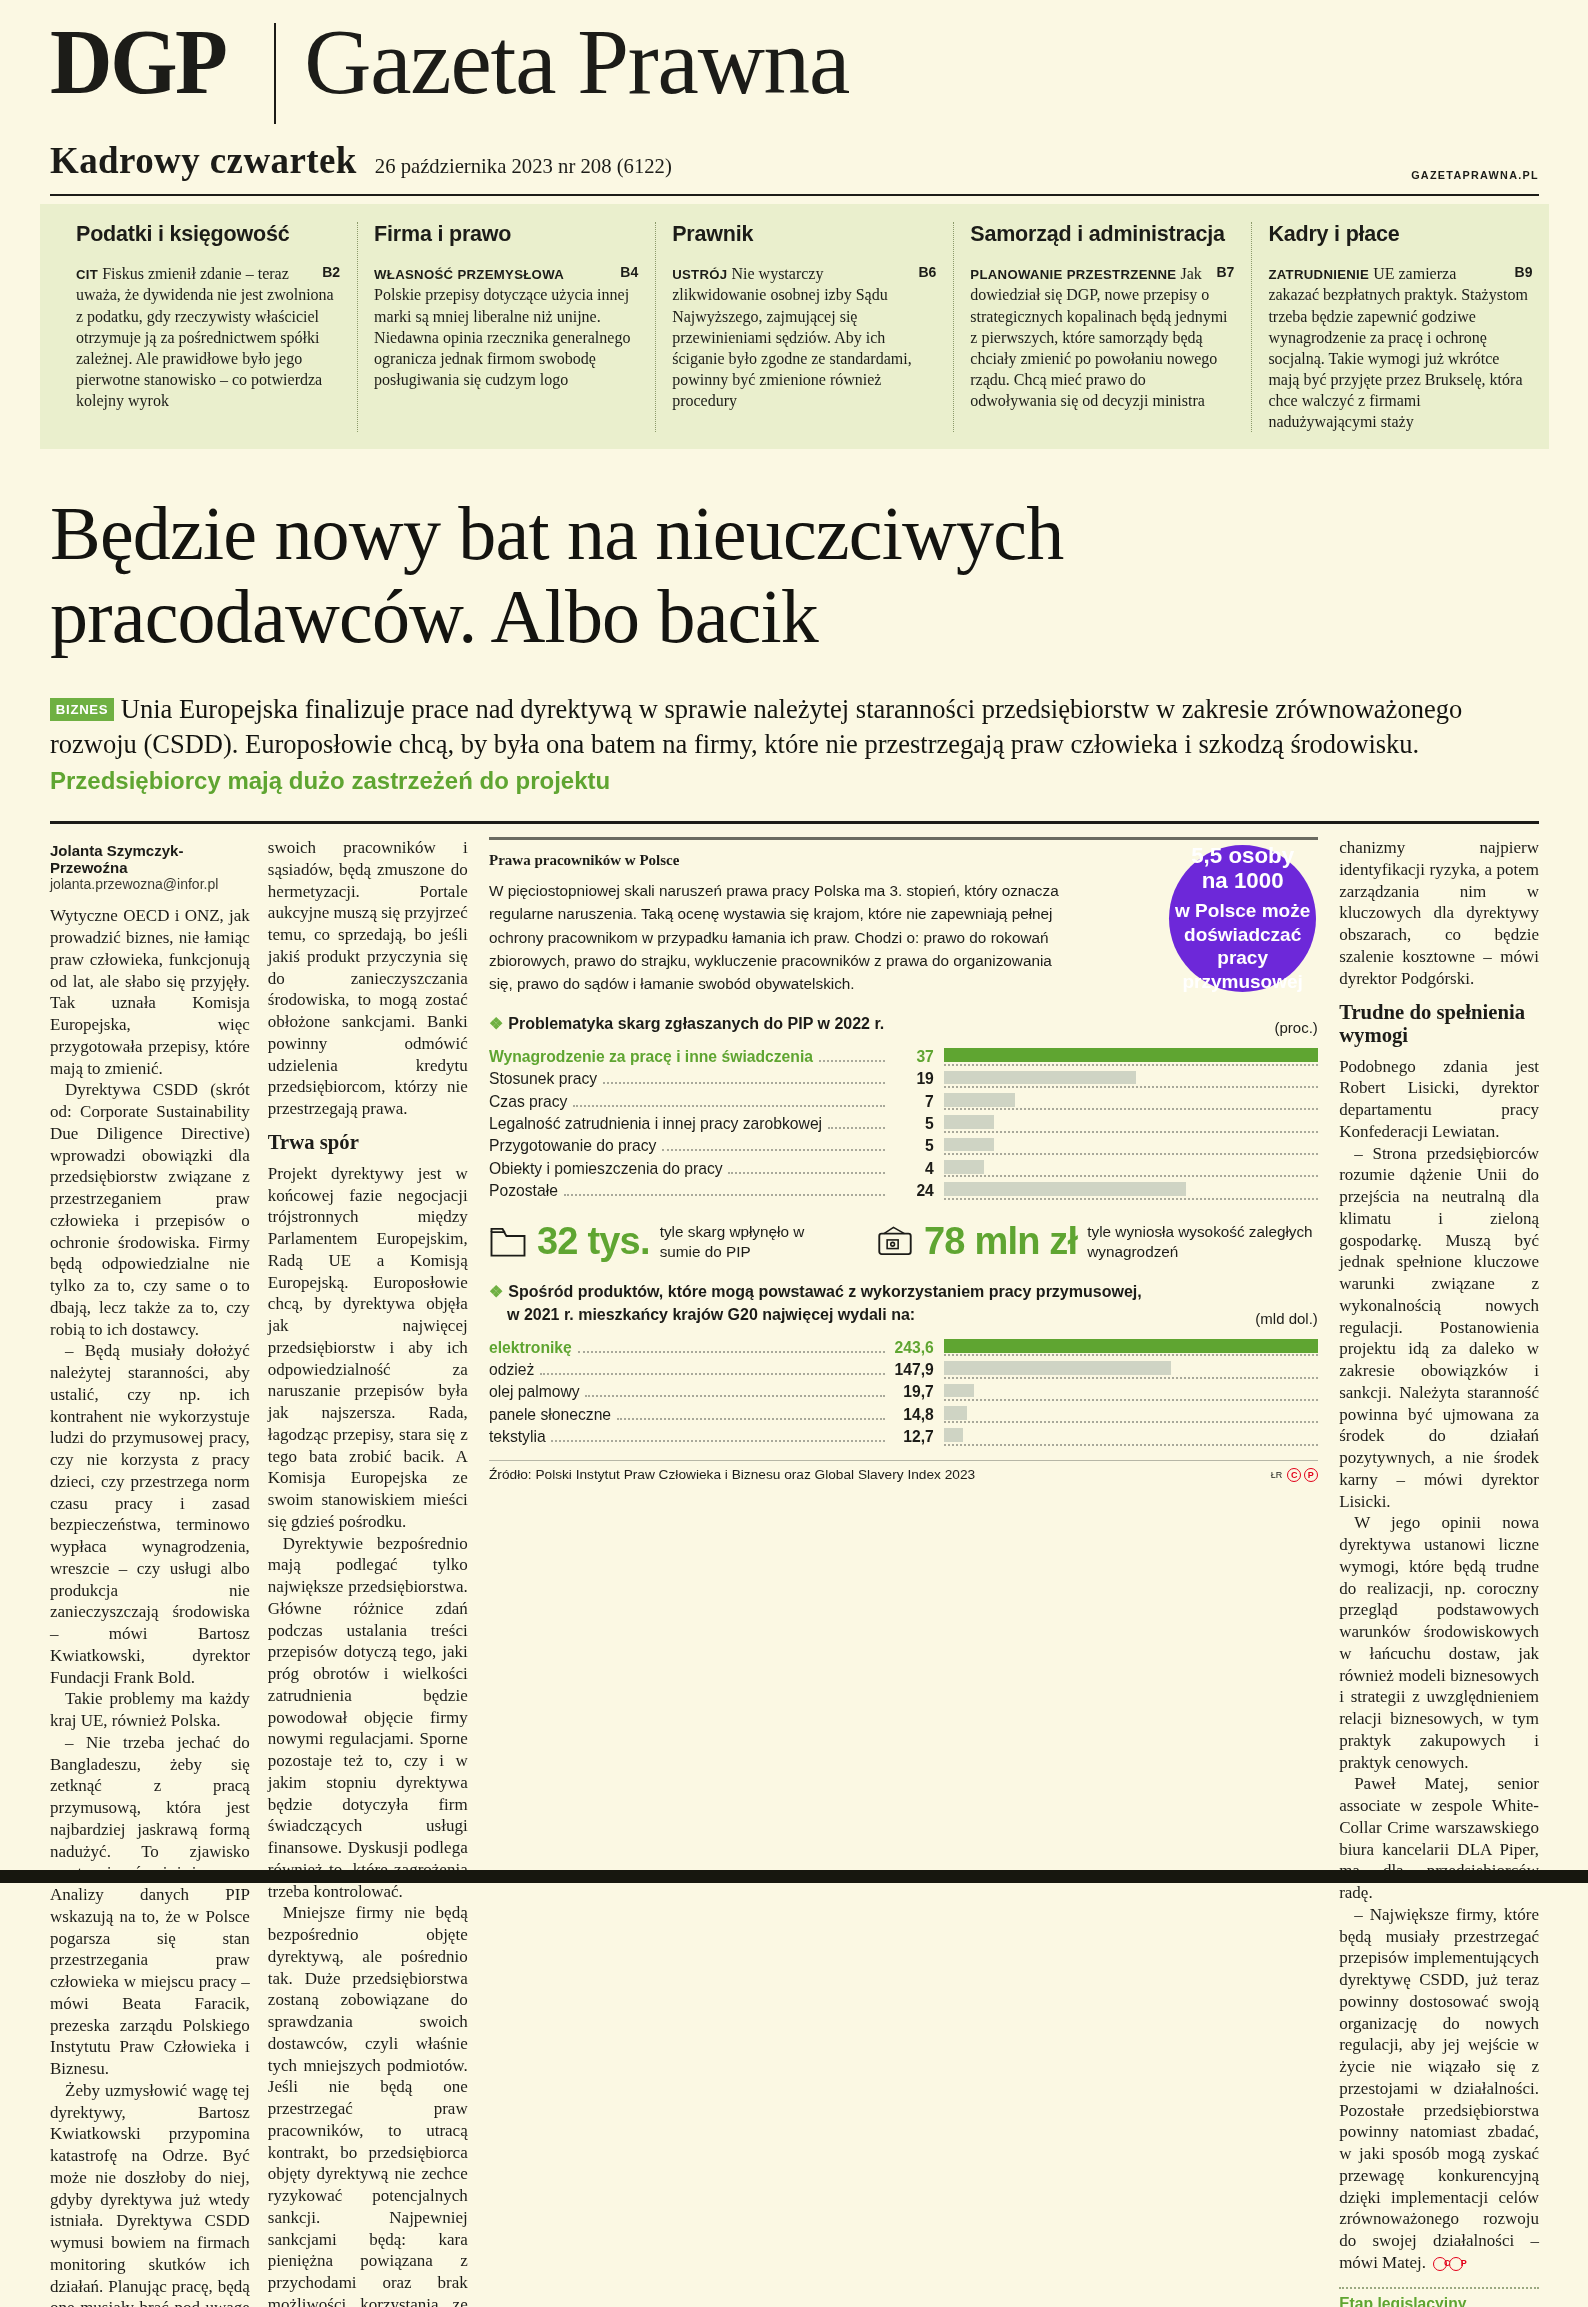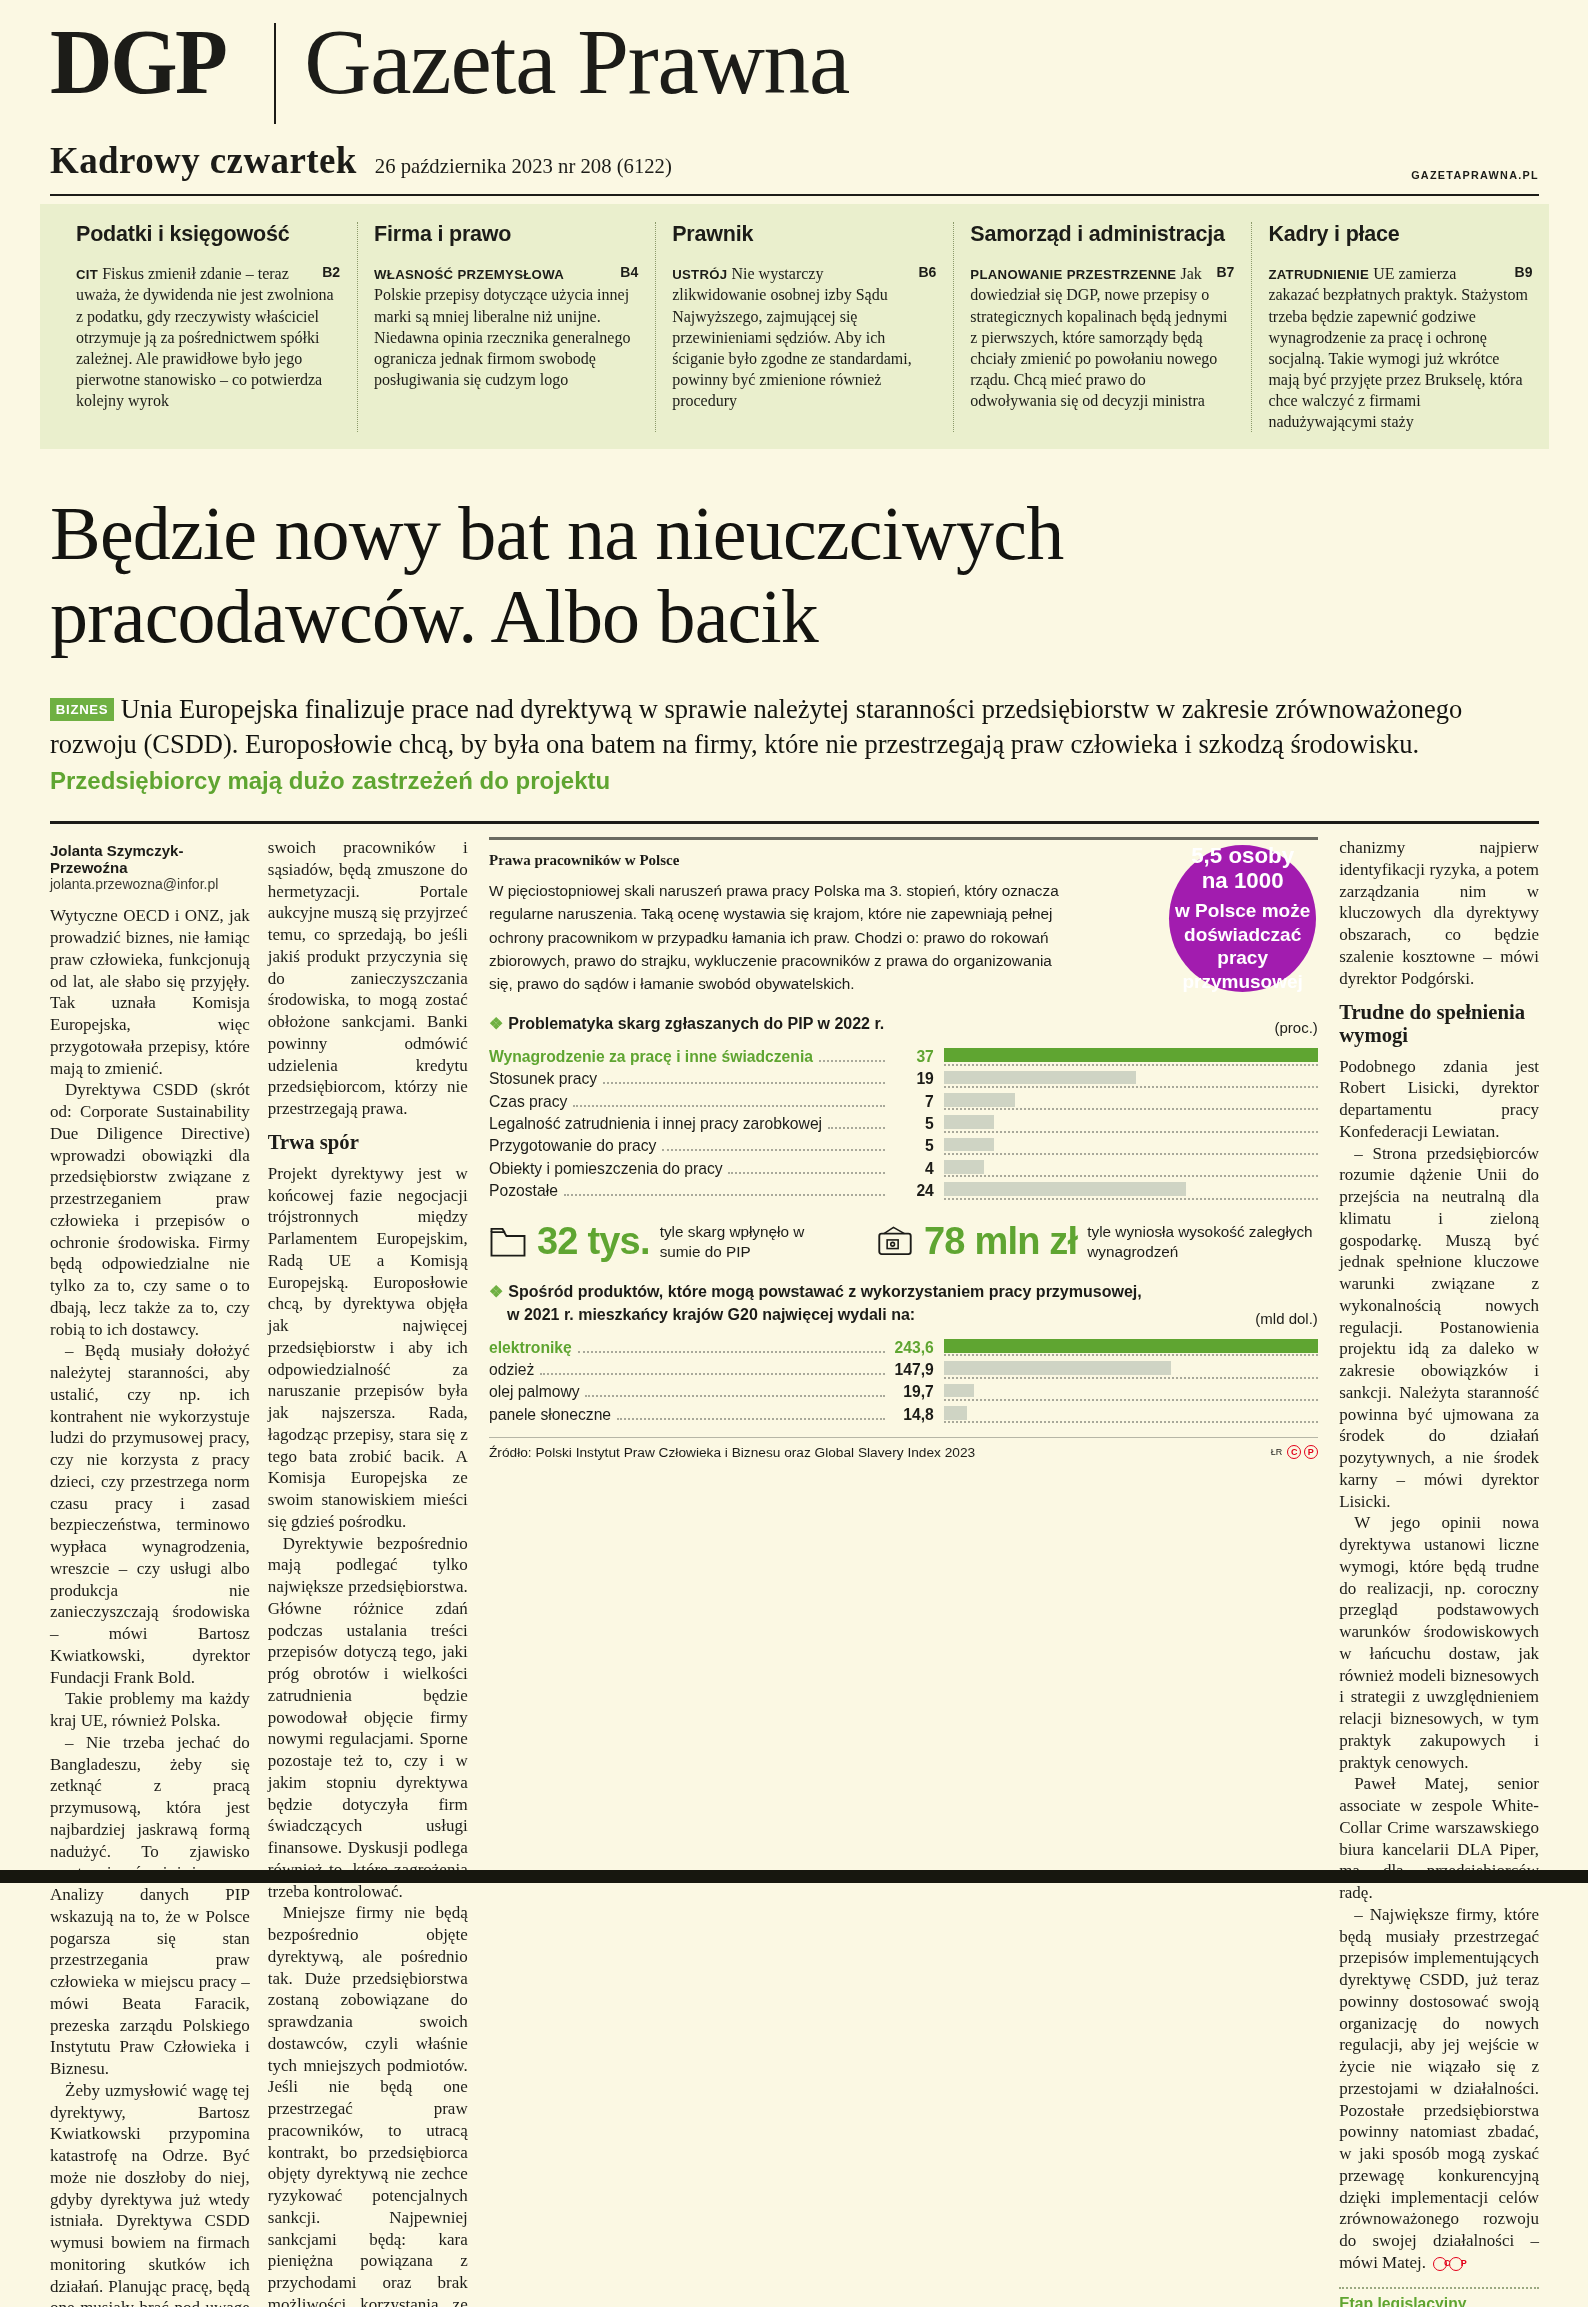--- a/index.html
+++ b/index.html
@@ -226,21 +226,21 @@
     color: #1c1c18;
     max-width: 571px;
   }
   .badge {
     position: absolute;
     right: 5px;
     top: 8.3px;
     width: 147px;
     height: 147px;
     border-radius: 50%;
-    background: #a21caf;
+    background: #6d28d9;
     color: #fff;
     display: flex;
     flex-direction: column;
     align-items: center;
     justify-content: center;
     text-align: center;
     font-family: "Liberation Sans", sans-serif;
     padding: 5px;
   }
   .badge-big { font-weight: 700; font-size: 22.3px; line-height: 1.12; }
@@ -592,20 +592,28 @@
                   </span>
                 </div>
                 <div class="bar-row">
                   <span class="bar-label">panele słoneczne</span>
                   <span class="bar-dots"></span>
                   <span class="bar-val">14,8</span>
                   <span class="bar-track">
                     <span class="bar-fill" style="width: 6.07553%;"></span>
                   </span>
                 </div>
+                <div class="bar-row">
+                  <span class="bar-label">tekstylia</span>
+                  <span class="bar-dots"></span>
+                  <span class="bar-val">12,7</span>
+                  <span class="bar-track">
+                    <span class="bar-fill" style="width: 5.21346%;"></span>
+                  </span>
+                </div>
               </div>
           </div>
 
           <div class="source-line">
             <div class="source-text">Źródło: Polski Instytut Praw Człowieka i Biznesu oraz Global Slavery Index 2023</div>
             <div class="cp-marks">
               <span class="cp-lr">ŁR</span>
               <span class="cp">C</span>
               <span class="cp">P</span>
             </div>

